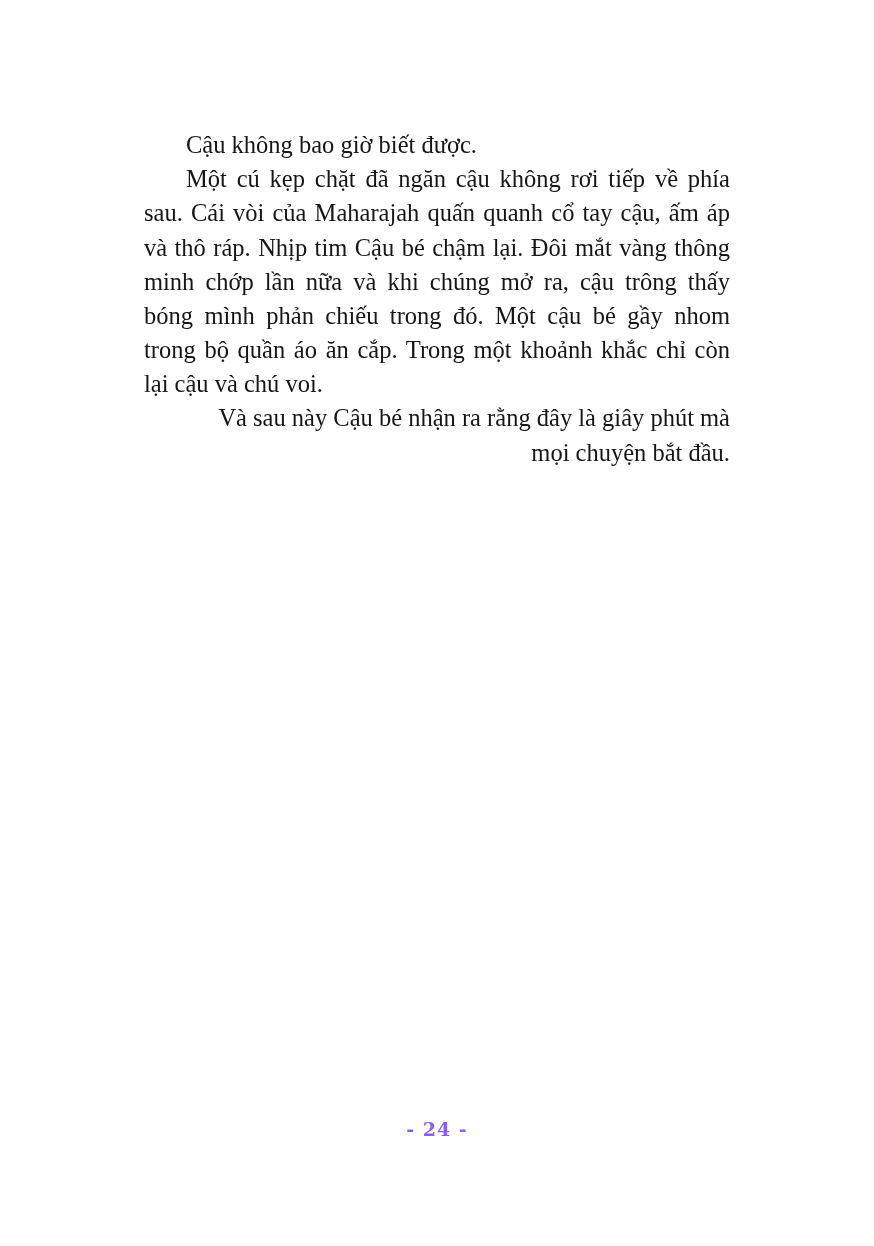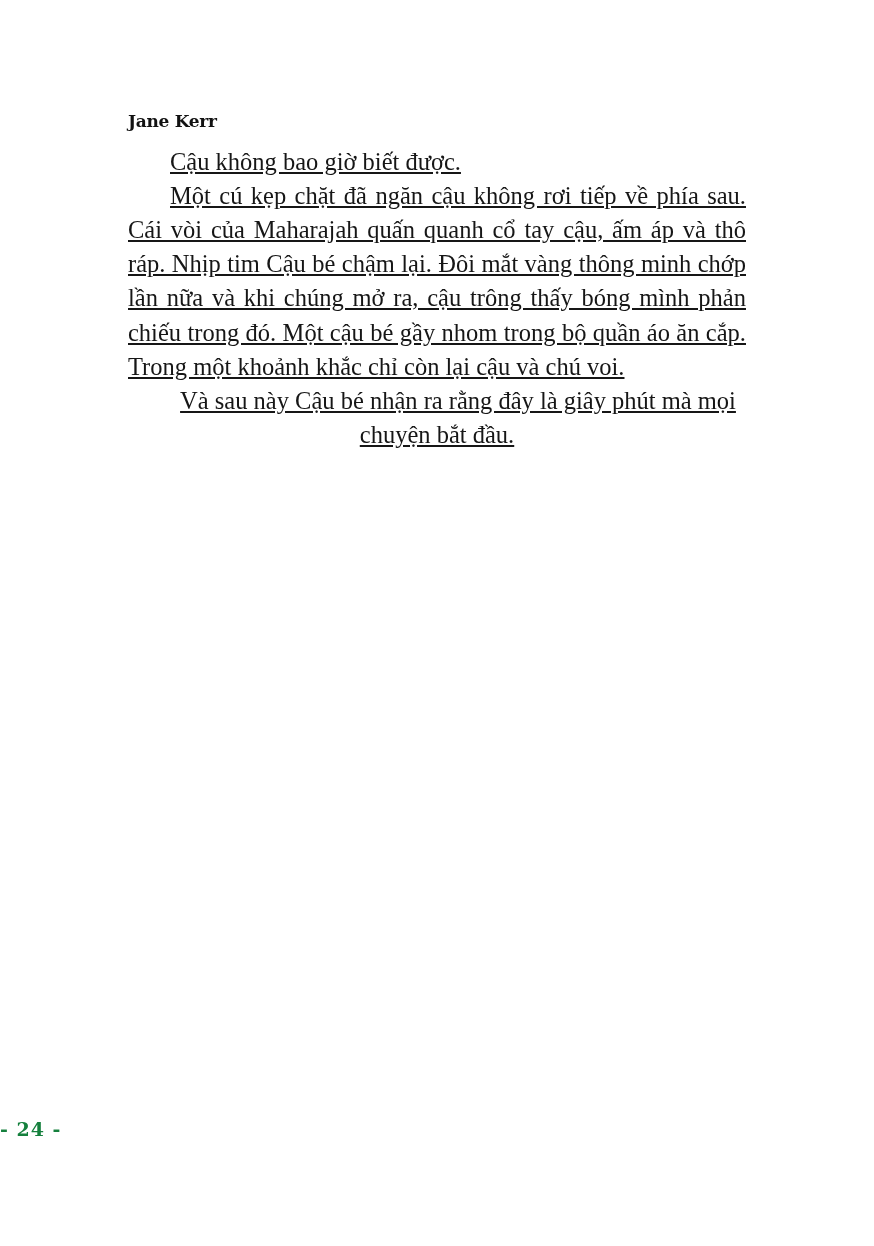--- a/index.html
+++ b/index.html
@@ -35,51 +35,49 @@
     margin: 0 0 14px 0;
     line-height: 1.1;
   }
   .body-text {
     font-family: "Liberation Serif", serif;
     font-size: 24.5px;
     line-height: 1.395;
     text-align: justify;
     text-justify: inter-word;
     color: #161616;
-    margin: 0;
-    text-decoration: underline;
+    margin: 16px;
   }
   .body-text p {
     margin: 0;
     text-indent: 42px;
   }
   .body-text p.last-line {
-    text-align: center;
+    text-align: right;
   }
   .folio {
     position: absolute;
     left: 0;
     right: 0;
     top: 1118px;
-    text-align: left;
+    text-align: center;
     font-family: "DejaVu Serif", serif;
     font-weight: bold;
     font-size: 19px;
     letter-spacing: 1px;
-    color: #15803d;
+    color: #8b5cf6;
   }
 </style>
 </head>
 <body>
 
 <div class="page">
 
   <div class="content">
 
-    <div class="running-head">Jane Kerr</div>
 
     <div class="body-text">
       <p>Cậu không bao giờ biết được.</p>
       <p>Một cú kẹp chặt đã ngăn cậu không rơi tiếp về phía sau. Cái vòi của Maharajah quấn quanh cổ tay cậu, ấm áp và thô ráp. Nhịp tim Cậu bé chậm lại. Đôi mắt vàng thông minh chớp lần nữa và khi chúng mở ra, cậu trông thấy bóng mình phản chiếu trong đó. Một cậu bé gầy nhom trong bộ quần áo ăn cắp. Trong một khoảnh khắc chỉ còn lại cậu và chú voi.</p>
       <p class="last-line">Và sau này Cậu bé nhận ra rằng đây là giây phút mà mọi chuyện bắt đầu.</p>
     </div>
 
   </div>
 
   <div class="folio">- 24 -</div>

